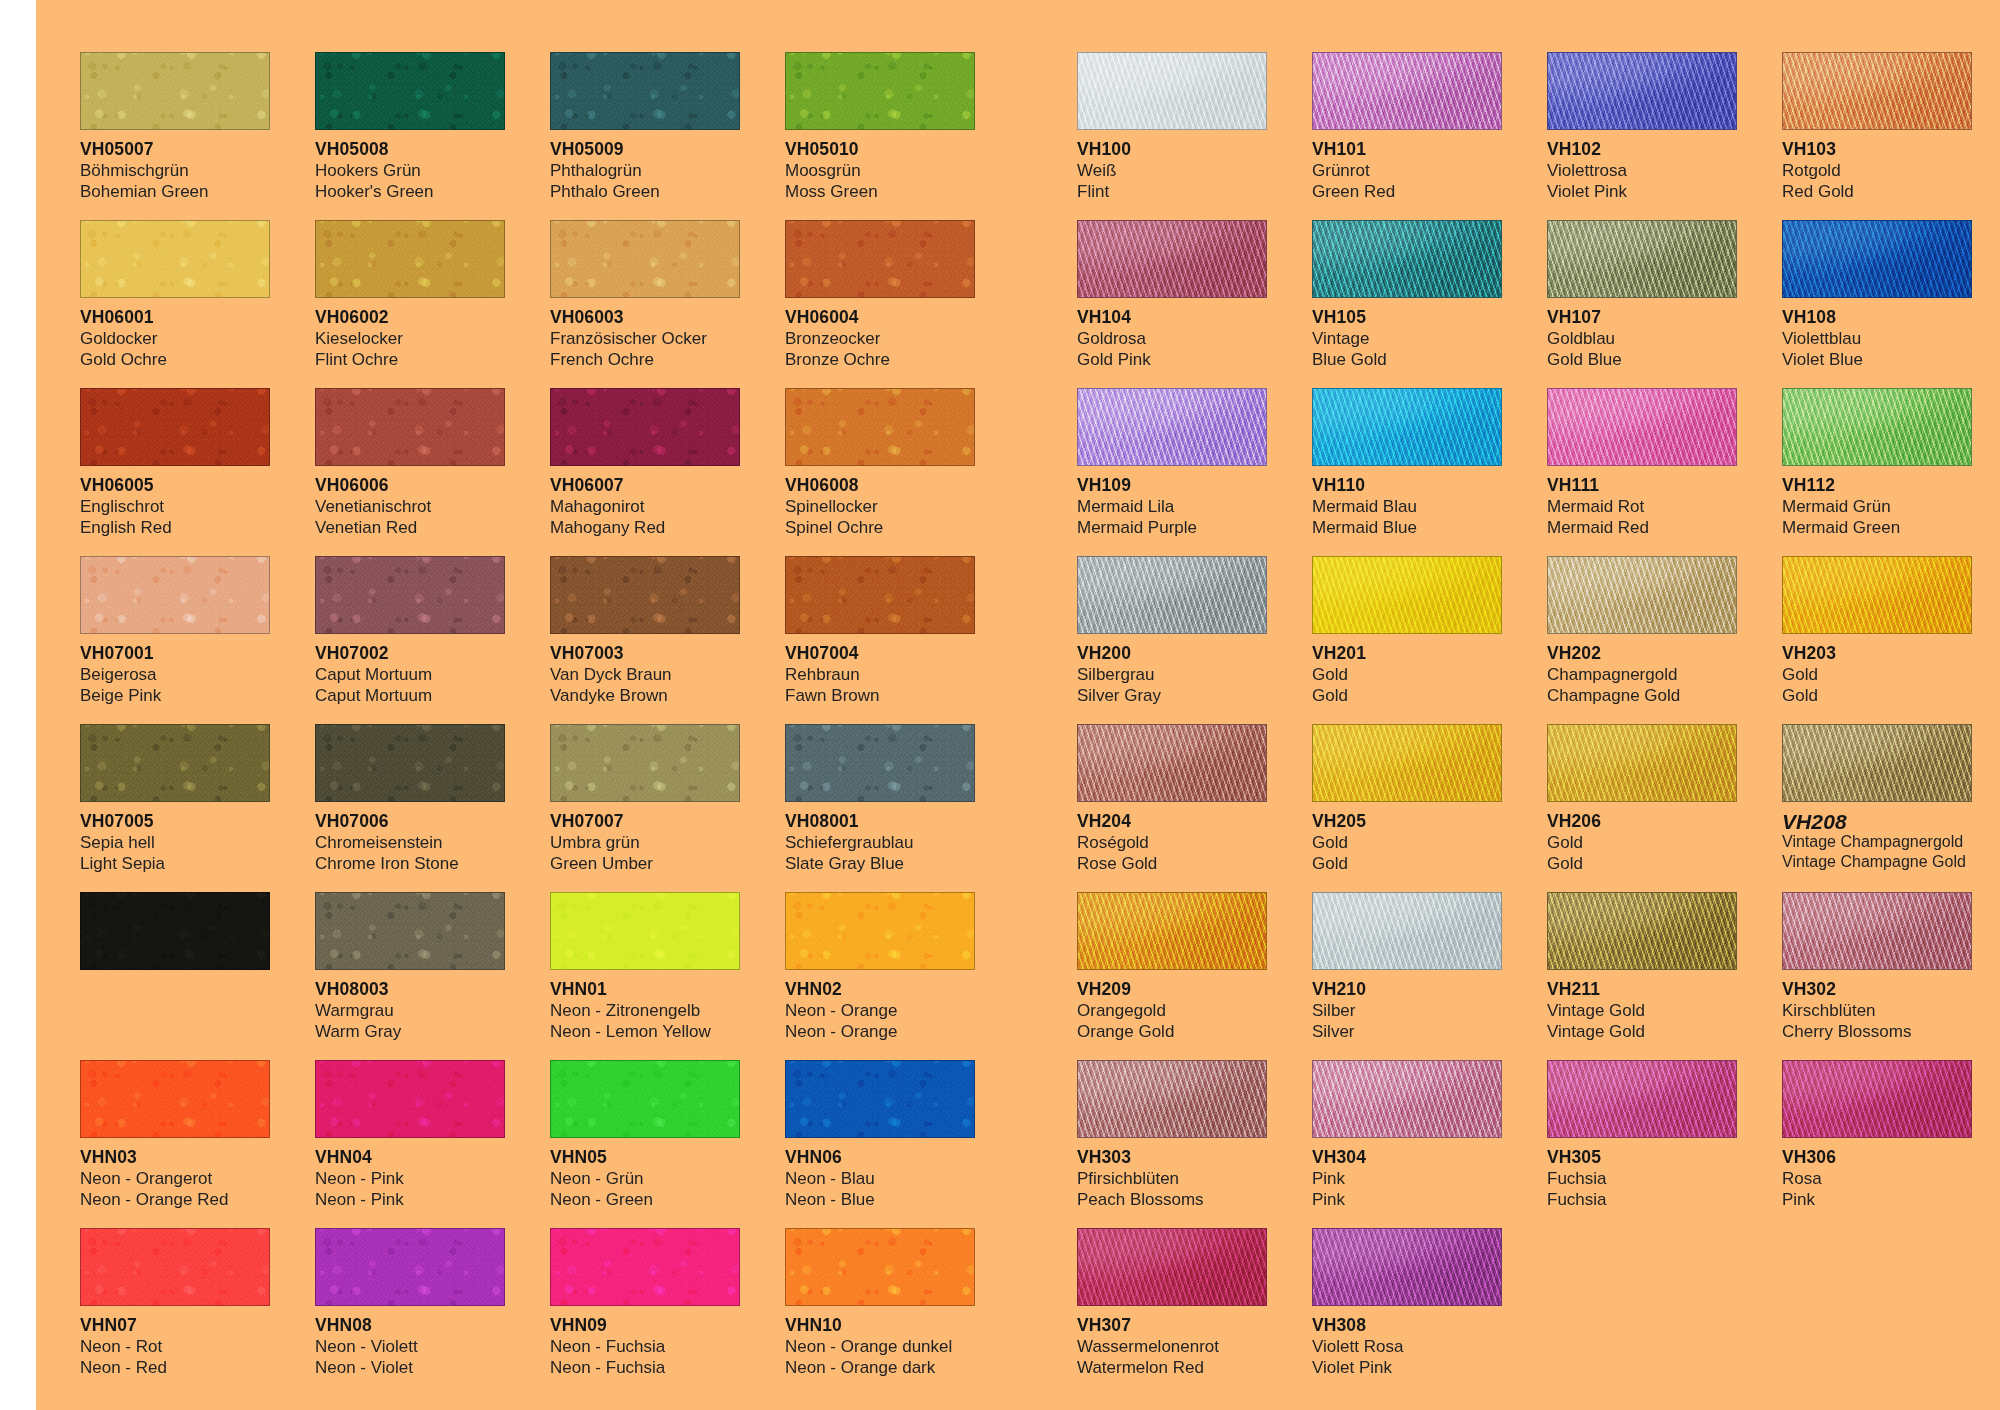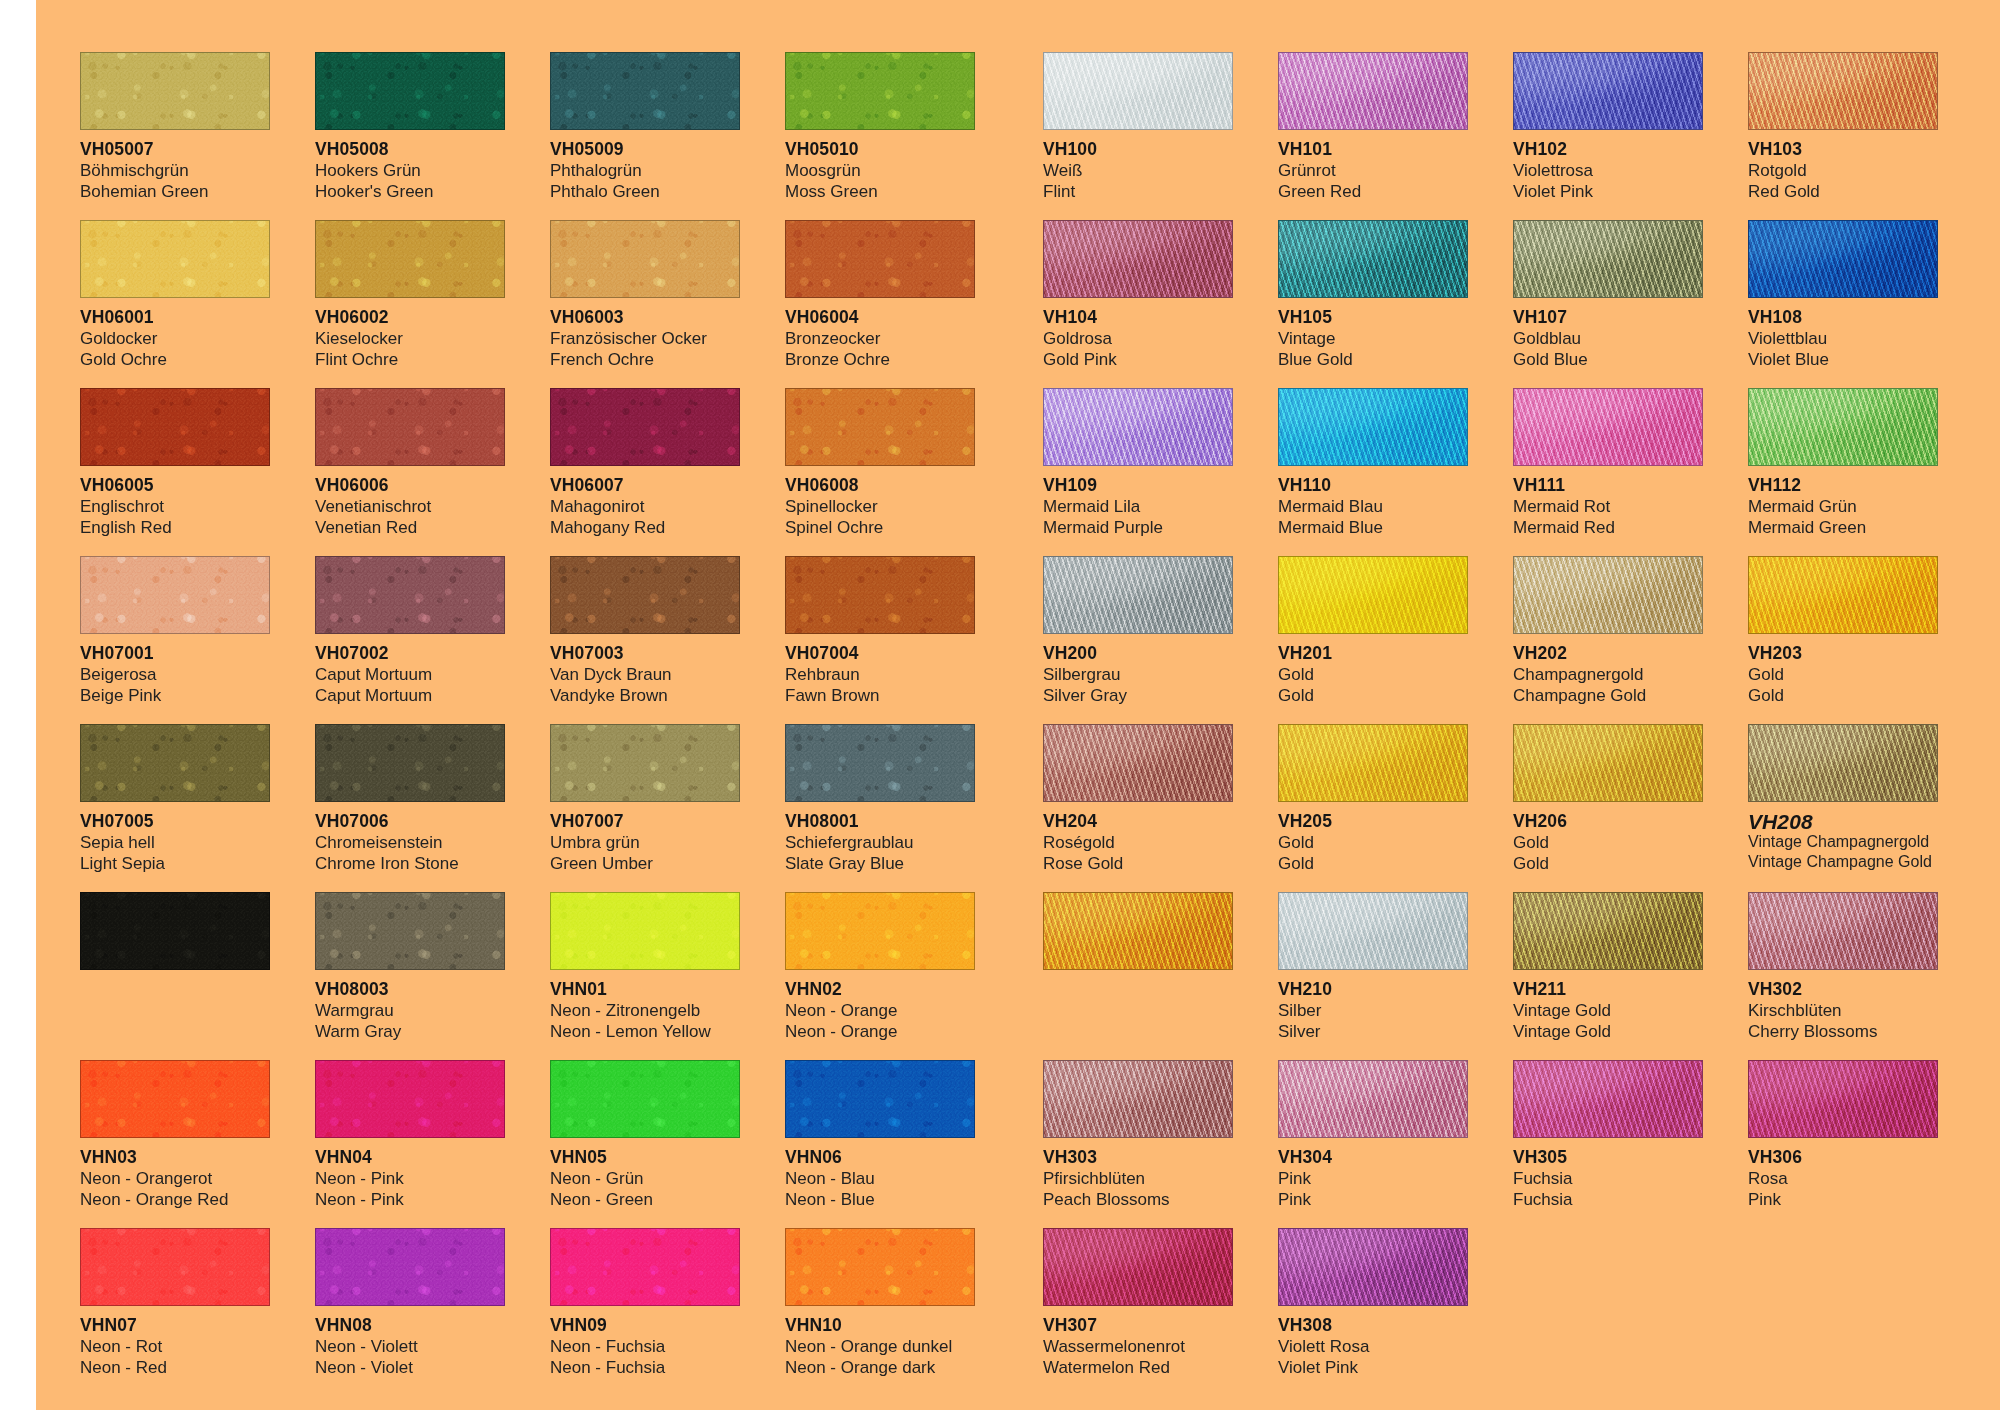--- a/index.html
+++ b/index.html
@@ -20,21 +20,21 @@
   .panel {
     position: absolute;
     top: 52px;
     display: grid;
     grid-template-columns: repeat(4, 190px);
     grid-auto-rows: 168px;
     column-gap: 45px;
     row-gap: 0px;
   }
   .panel-left  { left: 44px; }
-  .panel-right { left: 1007px; }
+  .panel-right { left: 1041px; }
 
   .cell {
     position: relative;
     width: 190px;
     height: 168px;
   }
   .swatch {
     width: 190px;
     height: 78px;
     border: 1px solid rgba(0,0,0,0.30);
@@ -538,20 +538,25 @@
       <div class="cell small">
         <div class="swatch metal" style="background-color: rgb(160, 140, 90);"></div>
         <div class="labels">
           <div class="code">VH208</div>
           <div class="name-de">Vintage Champagnergold</div>
           <div class="name-en">Vintage Champagne Gold</div>
         </div>
       </div>
       <div class="cell">
         <div class="swatch metal" style="background-color: rgb(221, 148, 32);"></div>
+        <div class="labels">
+          <div class="code">VH209</div>
+          <div class="name-de">Orangegold</div>
+          <div class="name-en">Orange Gold</div>
+        </div>
       </div>
       <div class="cell">
         <div class="swatch metal" style="background-color: rgb(194, 205, 208);"></div>
         <div class="labels">
           <div class="code">VH210</div>
           <div class="name-de">Silber</div>
           <div class="name-en">Silver</div>
         </div>
       </div>
       <div class="cell">

